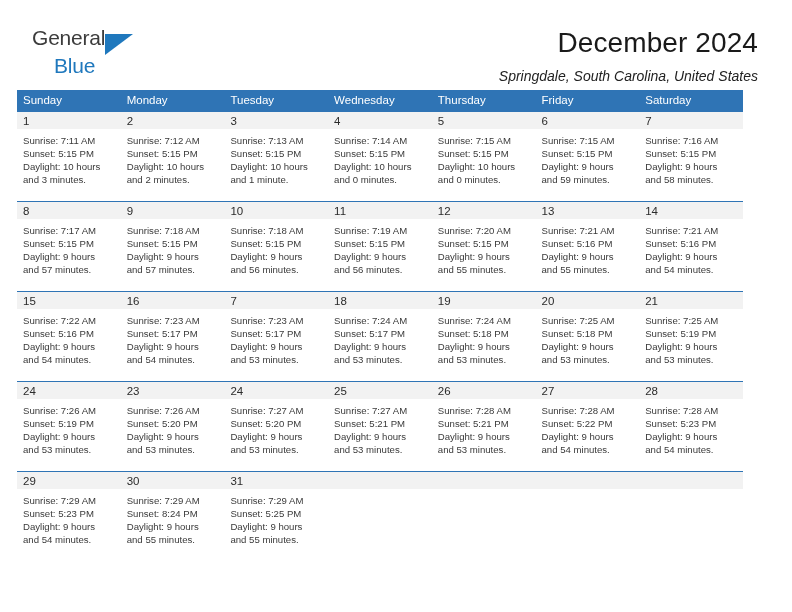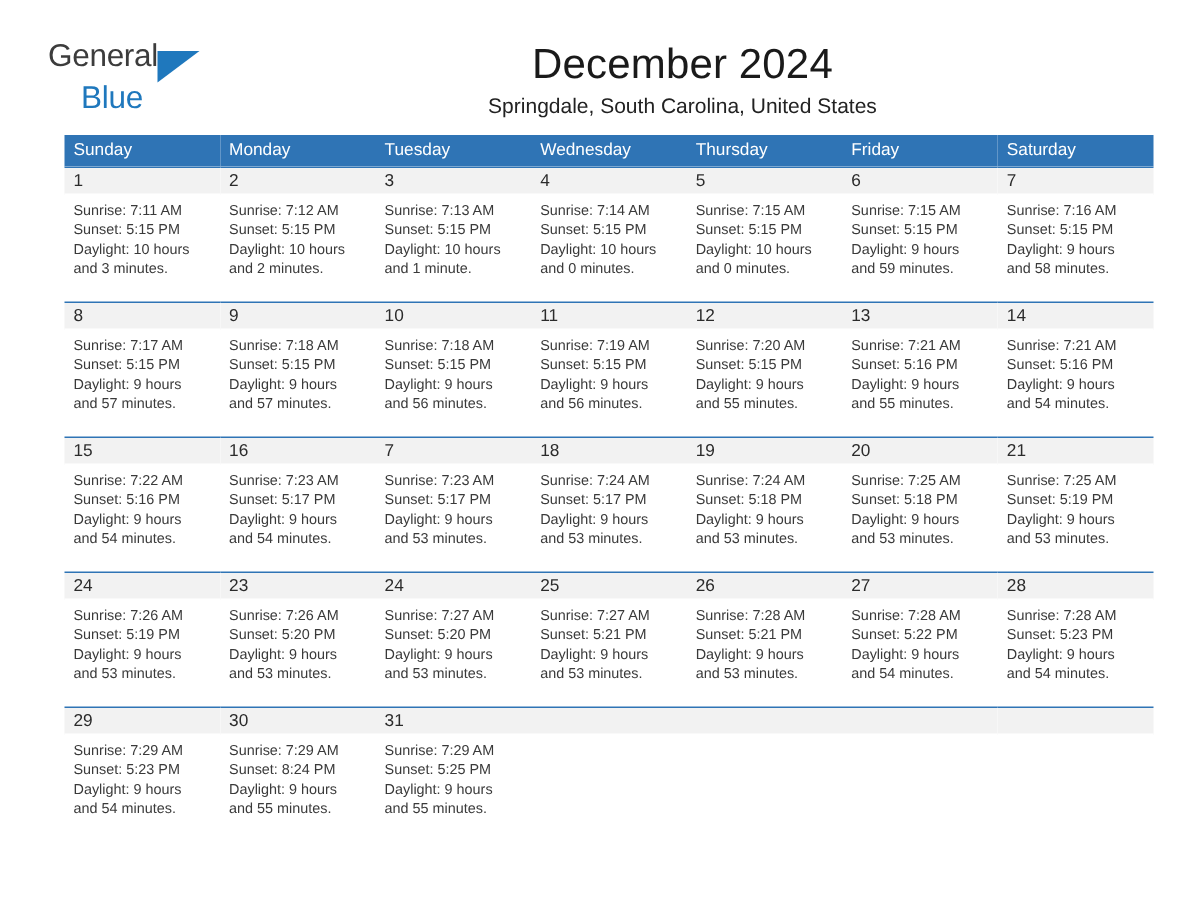--- a/index.html
+++ b/index.html
@@ -58,41 +58,42 @@
     position: absolute;
     left: 73px;
     top: 8px;
     width: 0;
     height: 0;
     border-left: 28px solid #1f78bd;
     border-bottom: 21px solid transparent;
   }
 
   .titles {
-    text-align: center;
+    text-align: right;
     flex: 1 1 auto;
     padding-top: 0px;
   }
   .title {
     font-size: 28px;
     font-weight: normal;
     color: #1a1a1a;
     line-height: 34px;
     letter-spacing: 0.1px;
   }
   .subtitle {
     font-size: 14px;
     color: #222222;
     line-height: 20px;
-    margin-top: 0;
+    margin-top: 6px;
+    font-style: italic;
   }
 
   
   .cal {
-    margin: 12px 33px 0 43px;
+    margin: 12px 33px 0 17px;
     width: 726px;
     border-collapse: collapse;
     table-layout: fixed;
   }
   .cal th {
     background: #2f74b5;
     color: #ffffff;
     font-size: 11.5px;
     font-weight: normal;
     text-align: left;

